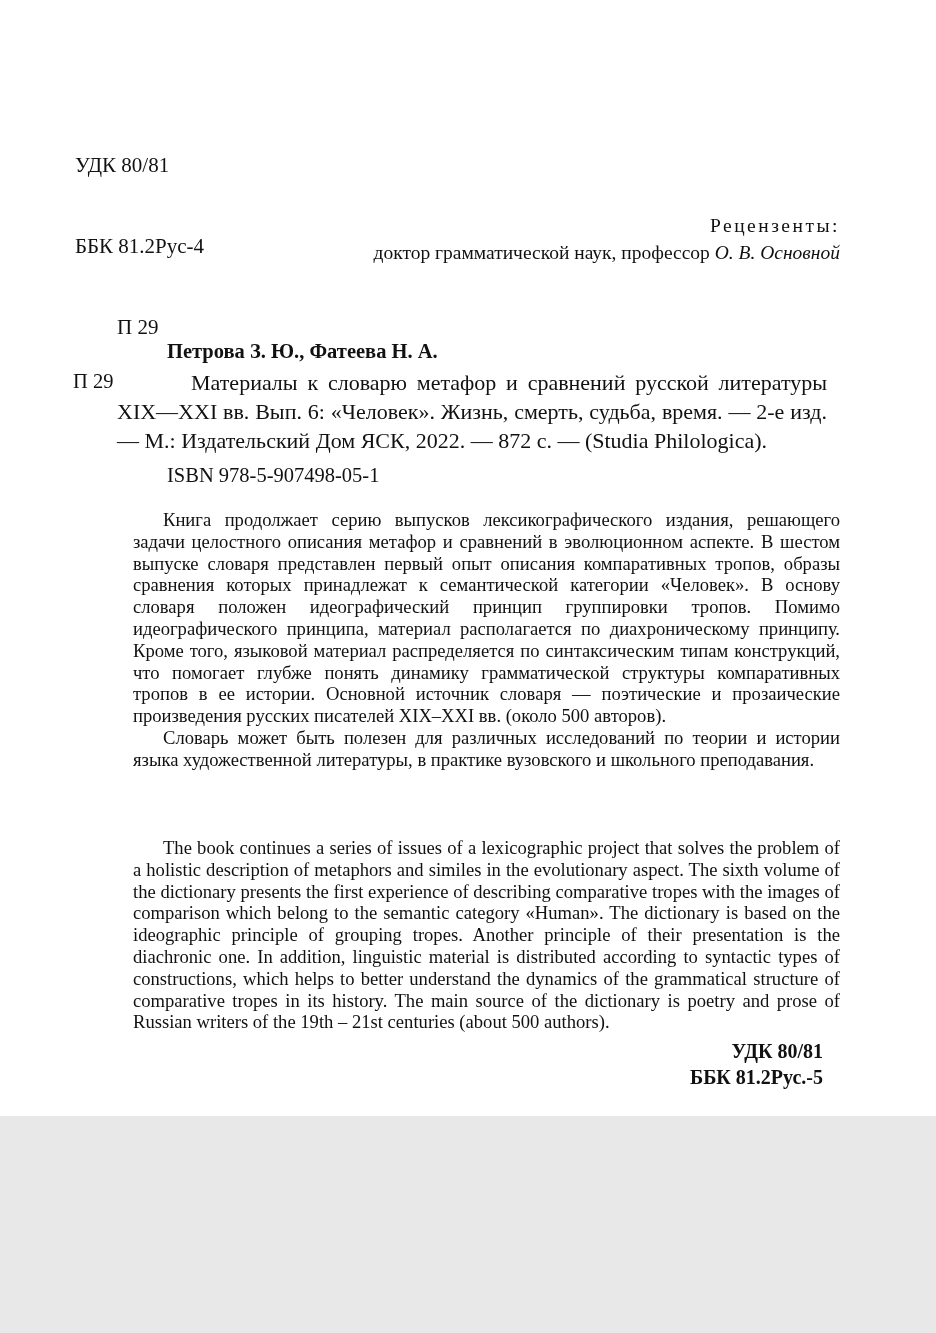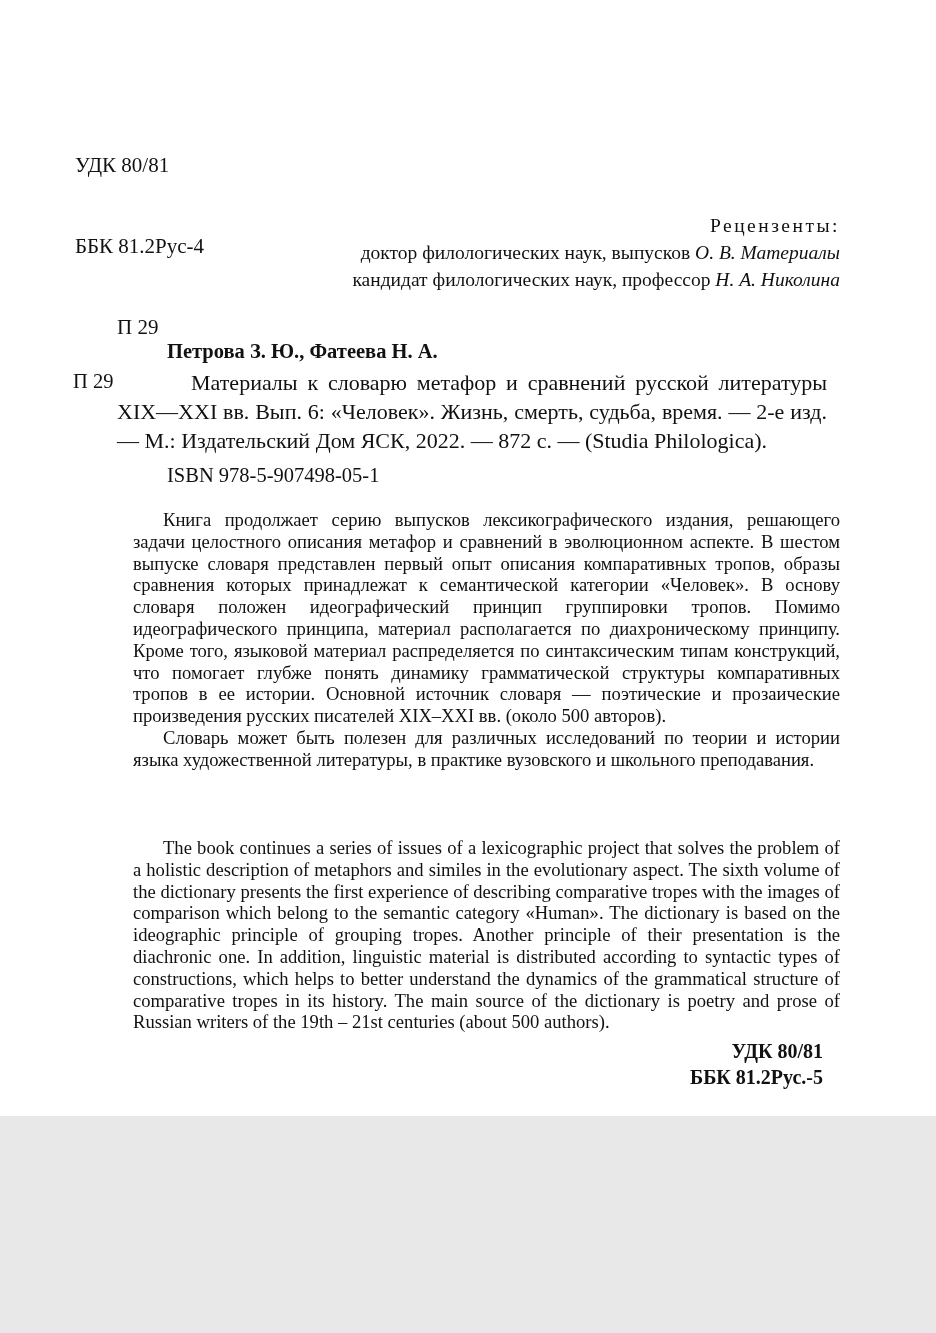--- a/index.html
+++ b/index.html
@@ -95,22 +95,21 @@
 <div class="page">
 
   <div class="udk-top">
     <div>УДК 80/81</div>
     <div>ББК 81.2Рус-4</div>
     <div class="code-indent">П 29</div>
   </div>
 
   <div class="reviewers">
     <div class="reviewers-heading">Рецензенты:</div>
-    <div><span>доктор филологических наук, выпусков </span><span class="reviewer-name">О. В. Материалы</span></div>
-    <div><span>кандидат филологических наук, профессор </span><span class="reviewer-name">Н. А. Николина</span></div>
+    <div><span>доктор грамматической наук, профессор </span><span class="reviewer-name">О. В. Основной</span></div>
   </div>
 
   <div class="card-authors">Петрова З. Ю., Фатеева Н. А.</div>
   <div class="card-code">П 29</div>
   <div class="card-entry">Материалы к словарю метафор и сравнений русской литературы XIX—XXI вв. Вып. 6: «Человек». Жизнь, смерть, судьба, время. — 2-е изд. — М.: Издательский Дом ЯСК, 2022. — 872 с. — (Studia Philologica).</div>
   <div class="card-isbn">ISBN 978-5-907498-05-1</div>
 
   <div class="annotation-ru">
     <p>Книга продолжает серию выпусков лексикографического издания, решающего задачи целостного описания метафор и сравнений в эволюционном аспекте. В шестом выпуске словаря представлен первый опыт описания компаративных тропов, образы сравнения которых принадлежат к семантической категории «Человек». В основу словаря положен идеографический принцип группировки тропов. Помимо идеографического принципа, материал располагается по диахроническому принципу. Кроме того, языковой материал распределяется по синтаксическим типам конструкций, что помогает глубже понять динамику грамматической структуры компаративных тропов в ее истории. Основной источник словаря — поэтические и прозаические произведения русских писателей XIX–XXI вв. (около 500 авторов).</p>
     <p>Словарь может быть полезен для различных исследований по теории и истории языка художественной литературы, в практике вузовского и школьного преподавания.</p>

